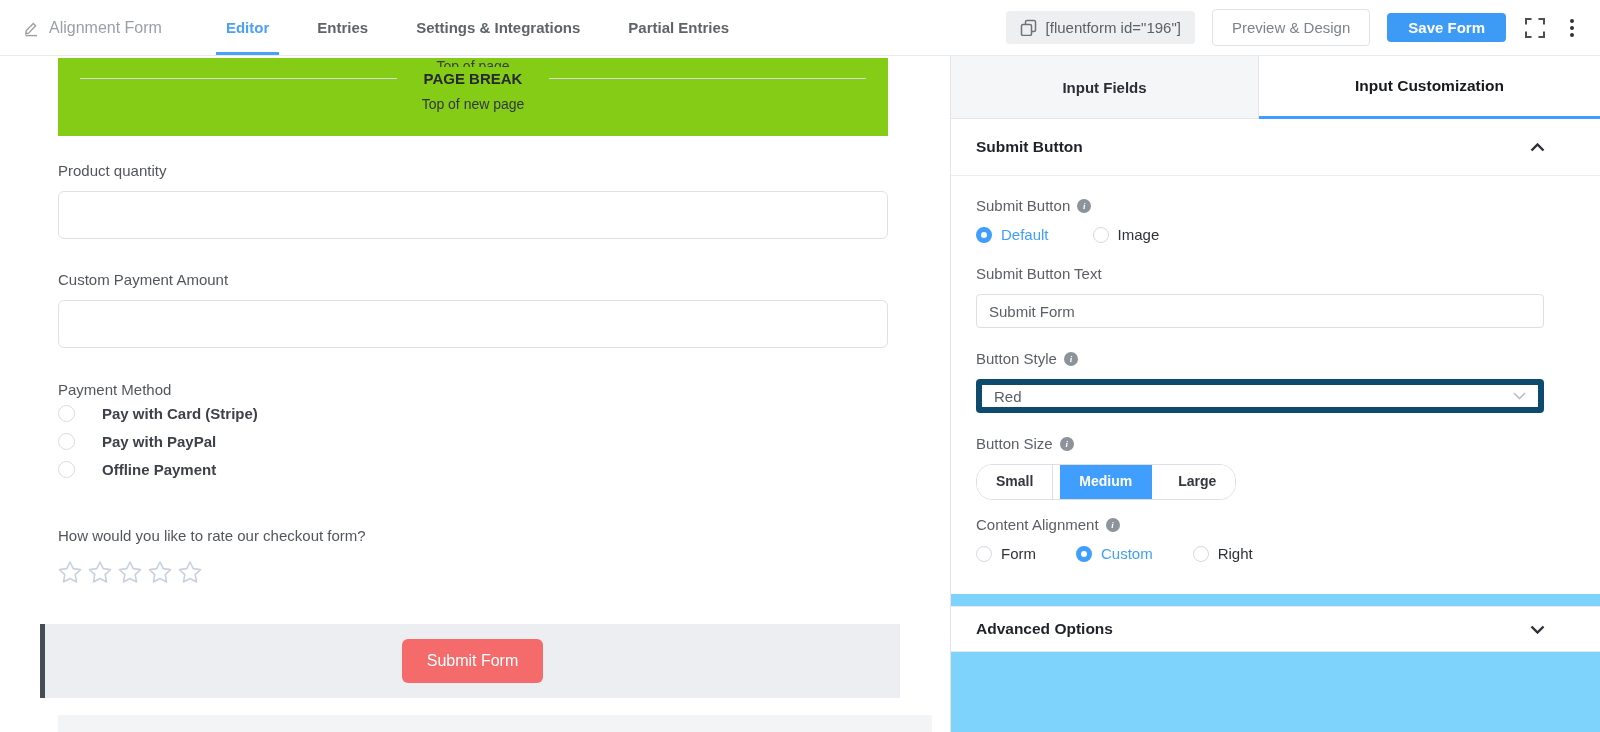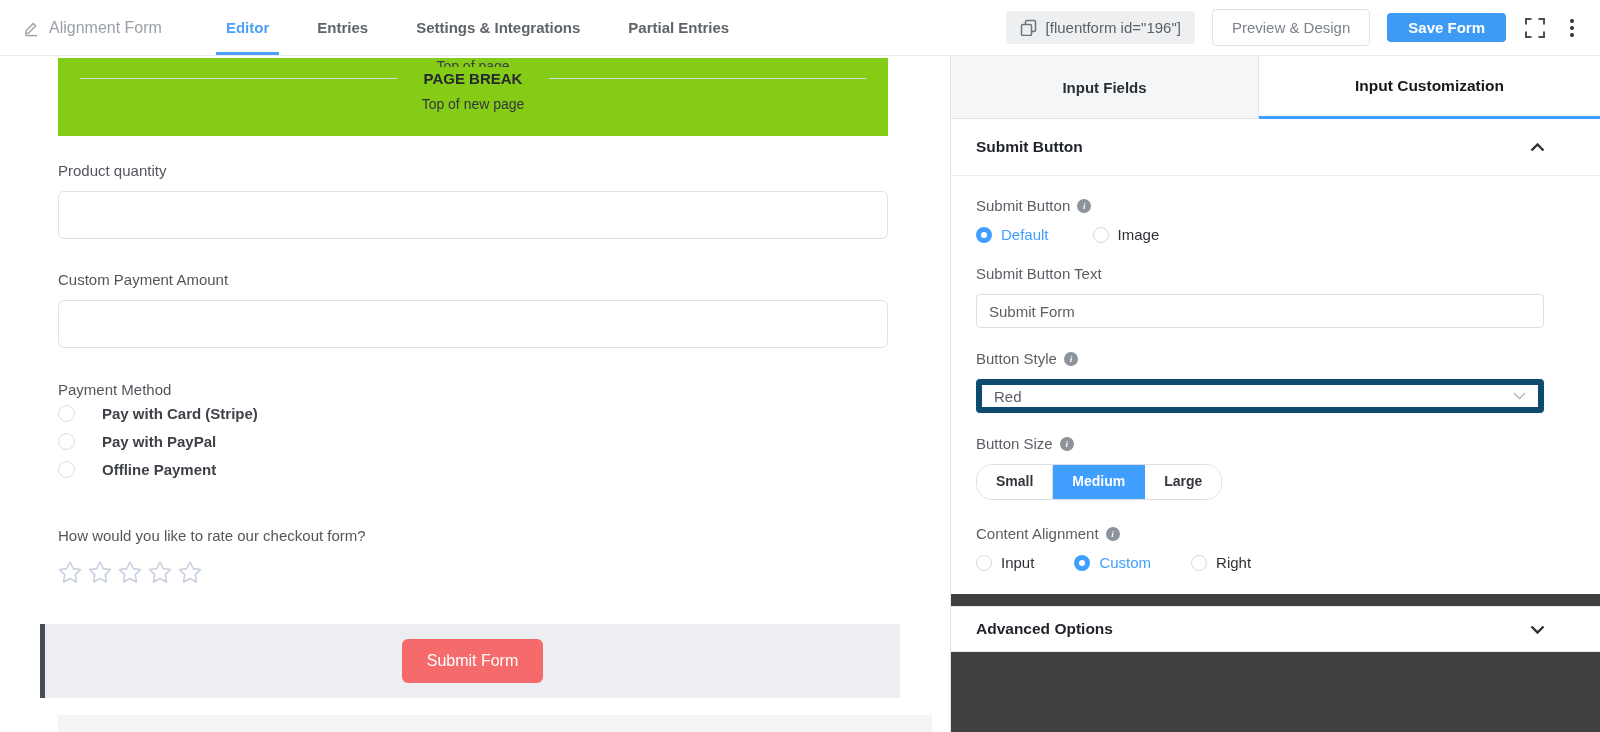--- a/index.html
+++ b/index.html
@@ -74,21 +74,21 @@
   .btn-red {
     background:#f56b6b; color:#fff; border:none; border-radius:6px;
     padding:13px 25px; font-size:16px; cursor:pointer;
     font-family:"Liberation Sans", sans-serif;
   }
   .bottom-strip { position:absolute; left:58px; top:659px; width:874px; height:20px; background:#f3f4f6; }
 
   
   .panel {
     position:absolute; left:950px; top:56px; width:650px; height:676px;
-    background:#404040; border-left:1px solid #e3e5e8;
+    background:#7dd3fc; border-left:1px solid #e3e5e8;
   }
   .panel-tabs { display:flex; height:63px; }
   .ptab {
     display:flex; align-items:center; justify-content:center;
     font-size:15px; font-weight:600; color:#2b2f35; cursor:pointer;
   }
   .ptab.inactive { width:308px; background:#f5f6f8; border-bottom:1px solid #e3e5e8; border-right:1px solid #e3e5e8; }
   .ptab.active { flex:1; background:#fff; border-bottom:3px solid #409EFF; font-weight:700; font-size:15.5px; color:#17191d; }
 
   .sec-head {
@@ -116,21 +116,21 @@
   .txt-input {
     width:100%; height:34px; border:1px solid #dcdfe6; border-radius:4px;
     padding:0 12px; font-size:15px; color:#5a5e66; background:#fff; margin-bottom:22px;
     font-family:"Liberation Sans", sans-serif;
   }
   .select-box {
     width:100%; height:34px; border:6px solid #0c4a6e; border-radius:4px; background:#fff;
     display:flex; align-items:center; justify-content:space-between;
     padding:0 12px; font-size:15px; color:#5a5e66; margin-bottom:22px; cursor:pointer;
   }
-  .segmented { display:inline-flex; border:1px solid #dcdfe6; border-radius:16px; overflow:hidden; background:#fff; margin-bottom:25px; }
+  .segmented { display:inline-flex; border:1px solid #dcdfe6; border-radius:16px; overflow:hidden; background:#fff; margin-bottom:16px;gap:7px; }
   .seg {
     height:34px; line-height:33px; padding:0 19px; font-size:14px; font-weight:700; color:#33373d;
     border-right:1px solid #dcdfe6; cursor:pointer; background:#fff;
   }
   .seg:last-child { border-right:none; }
   .seg.sel { background:#409EFF; color:#fff; border-color:#409EFF; }
 
   .adv-row {
     margin-top:12px; height:46px; background:#fff;
     border-top:1px solid #e7e9ec; border-bottom:1px solid #e7e9ec;
@@ -317,21 +317,21 @@
       <div class="seg">Large</div>
     </div>
 
     <div class="f-label">
       <span>Content Alignment</span>
       <span class="info-dot">i</span>
     </div>
     <div class="p-radio-row">
       <div class="p-radio">
         <span class="p-circ"></span>
-        <span class="p-lab">Input</span>
+        <span class="p-lab">Form</span>
       </div>
       <div class="gap40"></div>
       <div class="p-radio sel">
         <span class="p-circ"></span>
         <span class="p-lab">Custom</span>
       </div>
       <div class="gap40"></div>
       <div class="p-radio">
         <span class="p-circ"></span>
         <span class="p-lab">Right</span>

